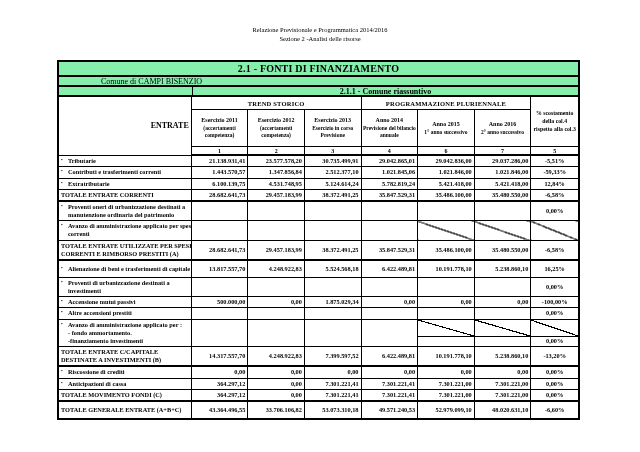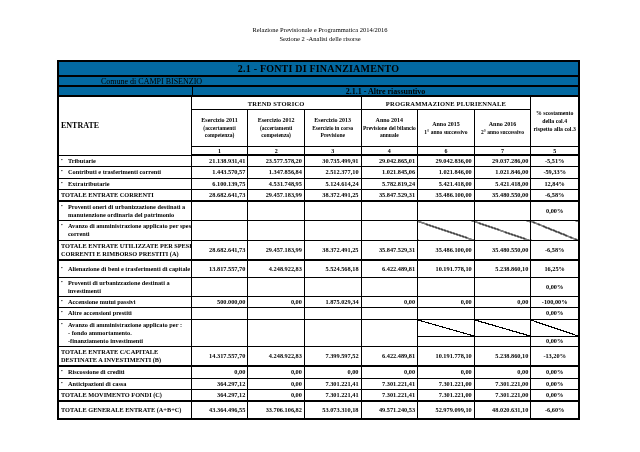--- a/index.html
+++ b/index.html
@@ -1,31 +1,31 @@
 <!DOCTYPE html>
 <html><head>
 <meta charset="utf-8">
 <style>
   html,body{margin:0;padding:0;background:#ffffff;}
   body{width:640px;height:452px;font-family:"Liberation Serif","DejaVu Serif",serif;color:#000;}
   .page{position:relative;width:640px;height:452px;background:#fff;overflow:hidden;}
   .page-head{padding-top:25px;text-align:center;font-size:6.5px;line-height:1.4;}
   .content{margin:17px 60px 0 57px;width:523px;}
-  .box{box-sizing:border-box;border:2px solid #000;background:#0369a1;}
+  .box{box-sizing:border-box;border:2px solid #000;background:#86efac;}
   .title-box{height:17px;margin-bottom:0;display:flex;align-items:center;justify-content:center;
              font-weight:bold;font-size:10px;letter-spacing:.2px;}
   .comune-box{height:12px;margin-top:-2px;display:flex;align-items:center;
               font-weight:normal;font-size:8px;padding-left:42px;}
   .quadro-box{height:12px;margin-top:-2px;display:flex;font-weight:bold;font-size:8px;}
   .quadro-left{width:133px;border-right:1px solid #000;}
   .quadro-right{flex:1;display:flex;align-items:center;justify-content:center;}
   table.main{width:523px;margin-top:-2px;border-collapse:collapse;table-layout:fixed;
              border:2px solid #000;font-weight:bold;}
   th,td{border:1px solid #000;padding:1px 2px;vertical-align:middle;overflow:hidden;}
-  th.entrate{font-size:8px;text-align:left;}
+  th.entrate{font-size:8px;text-align:right;}
   th.group{font-size:6.5px;height:10px;text-align:center;letter-spacing:.2px;}
   th.pct-head{font-size:5.8px;line-height:1.35;text-align:center;padding:1px 2px;}
   th.col-head{height:34px;text-align:center;padding:1px 1px;}
   .ct{font-size:6px;margin-bottom:2px;}
   .cs{font-size:5.5px;line-height:1.25;}
   th.col-num{height:7px;font-size:6px;text-align:center;padding:0;}
   thead tr.nums th{border-bottom:2px solid #000;}
   tbody td{font-size:6.3px;line-height:1.3;height:8px;}
   td.lbl{text-align:left;padding:1px 1px;}
   .lln{position:relative;padding-left:8px;white-space:nowrap;}
@@ -61,21 +61,21 @@
       <span>2.1 - FONTI DI FINANZIAMENTO</span>
     </div>
 
     <div class="box comune-box">
       <span>Comune di CAMPI BISENZIO</span>
     </div>
 
     <div class="box quadro-box">
       <div class="quadro-left"></div>
       <div class="quadro-right">
-        <span>2.1.1 - Altre riassuntivo</span>
+        <span>2.1.1 - Comune riassuntivo</span>
       </div>
     </div>
 
     <table class="main">
       <colgroup>
         <col style="width:133px">
         <col style="width:56.5px">
           <col style="width:56.5px">
           <col style="width:56.5px">
         <col style="width:56.5px">

